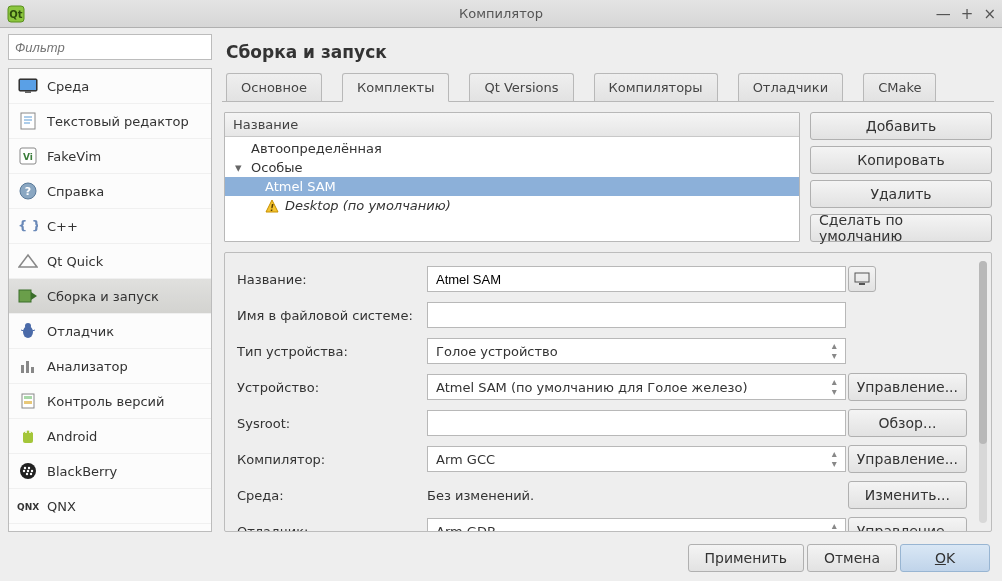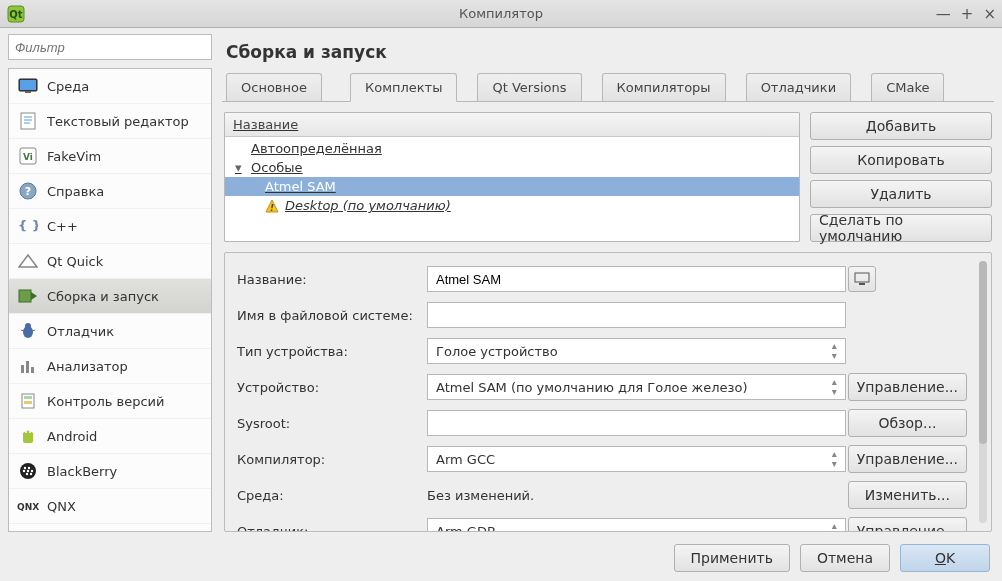--- a/index.html
+++ b/index.html
@@ -122,21 +122,20 @@
   border-radius: 3px 3px 0 0;
   cursor: pointer;
   position: relative;
   top: 1px;
   color: #444;
 }
 .tab.active {
   background: #eeeeee;
   border-bottom: 1px solid #eeeeee;
   font-weight: normal;
-  margin-left: 8px;
 }
 
 .tabpane {
   flex: 1;
   padding: 10px 2px 0 2px;
   display: flex;
   flex-direction: column;
   gap: 10px;
   overflow: hidden;
 }
@@ -144,21 +143,20 @@
 
 .kits-row {
   display: flex;
   gap: 10px;
 }
 .kits-tree {
   flex: 1;
   border: 1px solid #b8b8b8;
   background: #fff;
   border-radius: 1px;
-  text-decoration: underline;
 }
 .tree-header {
   background: linear-gradient(to bottom, #f5f5f5, #e6e6e6);
   padding: 4px 8px;
   border-bottom: 1px solid #c8c8c8;
   color: #444;
 }
 .tree-body { padding: 2px 0 4px 0; }
 .tree-row {
   padding: 2px 8px 2px 24px;
@@ -255,21 +253,21 @@
   left: 0; right: 0; top: 0;
   height: 70%;
   background: #b8b8b8;
   border-radius: 4px;
 }
 
 
 .dlgbtns {
   display: flex;
   justify-content: flex-end;
-  gap: 10px;
+  gap: 3px;
   padding: 12px 4px 0 0;
 }
 .dlgbtns .btn { min-width: 90px; padding: 0 16px; }
 
 .warn-icon svg, .cat-icon svg, .appicon svg { display:block; }
 </style>
 </head>
 <body>
 
 <div class="titlebar">

